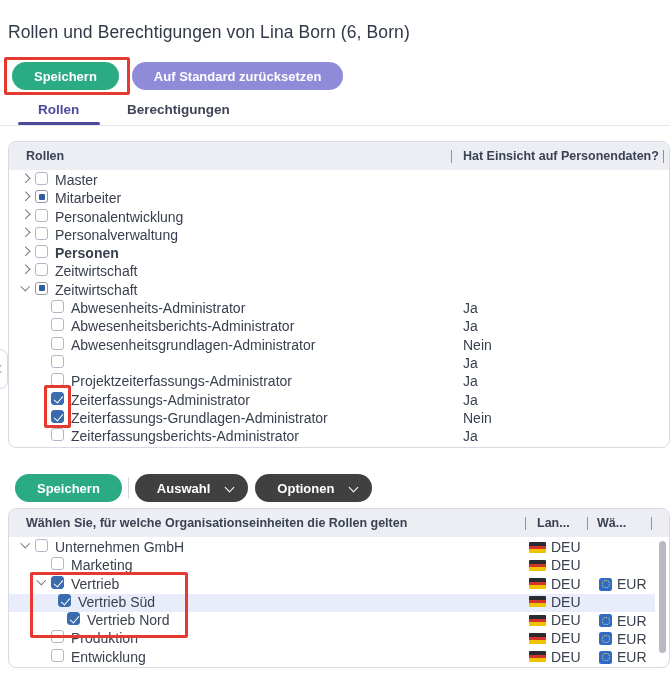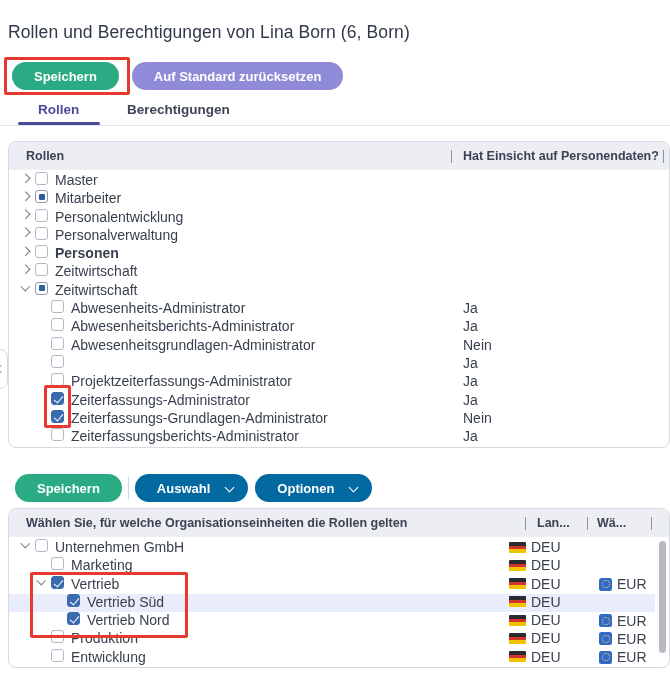--- a/index.html
+++ b/index.html
@@ -9,21 +9,21 @@
   .page-title{position:absolute;left:8px;top:10px;font-size:17.5px;font-weight:500;
               color:#313949;letter-spacing:.1px;}
 
   
   .btn{display:inline-flex;align-items:center;justify-content:center;height:28px;
        border:none;border-radius:14px;font-weight:700;font-size:13px;color:#fff;
        padding:0 22px;cursor:pointer;box-sizing:border-box;white-space:nowrap;
        font-family:"Liberation Sans",sans-serif;}
   .btn-green{background:#2bab83;}
   .btn-lav{background:#8f8bd8;}
-  .btn-indigo{background:#0369a1;padding-right:14px;}
+  .btn-indigo{background:#404040;padding-right:14px;}
   #toolbar-top{position:absolute;left:12px;top:62px;display:flex;gap:13px;}
   #toolbar-org{position:absolute;left:15px;top:474px;display:flex;align-items:center;}
   .tb-sep{width:1px;height:22px;background:#d4d7de;margin:0 6px;}
   .btn-chev{width:8px;height:8px;position:relative;margin-left:16px;display:inline-block;}
   .btn-chev::before{content:"";position:absolute;left:0;top:0;width:6px;height:6px;
        border-right:1.7px solid #fff;border-bottom:1.7px solid #fff;transform:rotate(45deg);}
 
   
   .anno{position:absolute;border:3px solid #e6392f;border-radius:2px;
         box-sizing:border-box;pointer-events:none;z-index:6;background:transparent;}
@@ -50,21 +50,21 @@
   .thead .h1{padding-left:17px;}
   .hcol{position:absolute;}
   .hdiv{position:absolute;width:1px;height:13px;background:#8d93a2;top:8px;}
   .tbody{padding-top:2px;position:relative;}
 
   .trow{height:18.3px;display:flex;align-items:flex-start;position:relative;
         font-size:14px;color:#39404e;cursor:default;}
   .trow.hl{background:linear-gradient(to right,#e9ecfa 0,#e9ecfa 646px,#fff 646px);}
   .lbl{white-space:nowrap;}
   .val{position:absolute;left:454px;}
-  .land{position:absolute;left:500px;display:flex;align-items:center;gap:5px;}
+  .land{position:absolute;left:520px;display:flex;align-items:center;gap:5px;}
   .cur{position:absolute;left:590px;display:flex;align-items:center;gap:5px;margin-top:37px;}
 
   
   .chev{width:16px;height:12px;flex:none;position:relative;}
   .chev::before{content:"";position:absolute;width:5.5px;height:5.5px;
         border-right:1.4px solid #6e7787;border-bottom:1.4px solid #6e7787;left:3px;}
   .chev.right::before{transform:rotate(-45deg);top:2.5px;}
   .chev.down::before{transform:rotate(45deg);top:1px;}
   .chev.none{visibility:hidden;}
 
@@ -267,21 +267,21 @@
         <span class="lbl">Vertrieb</span>
         <span class="land">
           <span class="flag-de"></span>
           <span class="">DEU</span>
         </span>
         <span class="cur">
           <span class="flag-eu"></span>
           <span class="">EUR</span>
         </span>
       </div>
-      <div class="trow hl" style="padding-left: 42px;">
+      <div class="trow hl" style="padding-left: 33px;">
         <span class="chev none"></span>
         <span class="cb checked"></span>
         <span class="lbl">Vertrieb Süd</span>
         <span class="land">
           <span class="flag-de"></span>
           <span class="">DEU</span>
         </span>
         <span class="cur">
           <span class="flag-eu"></span>
           <span class="">EUR</span>

